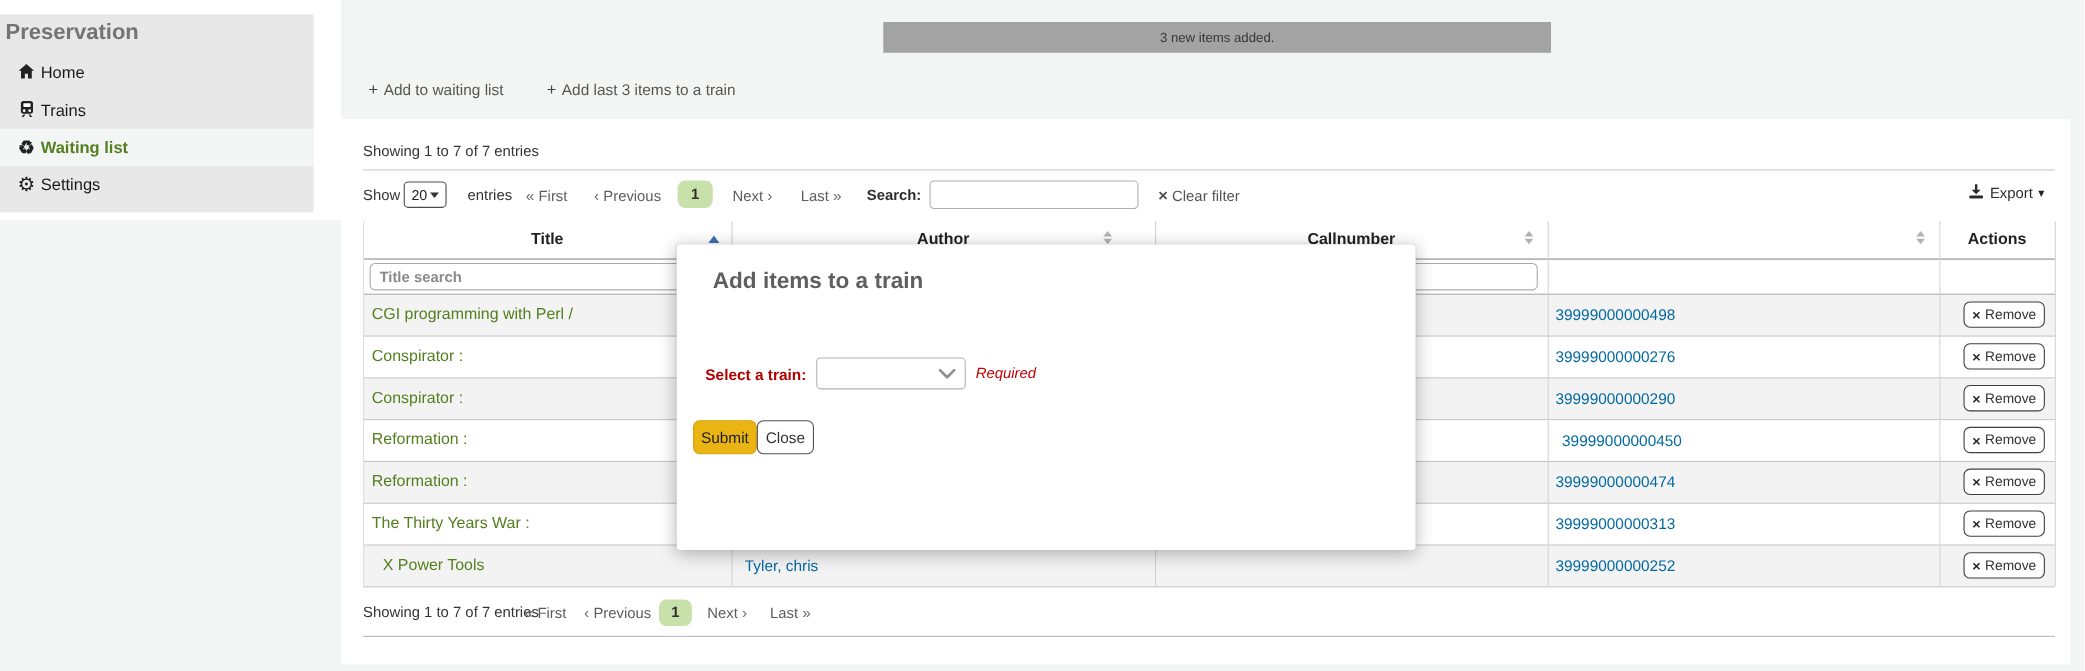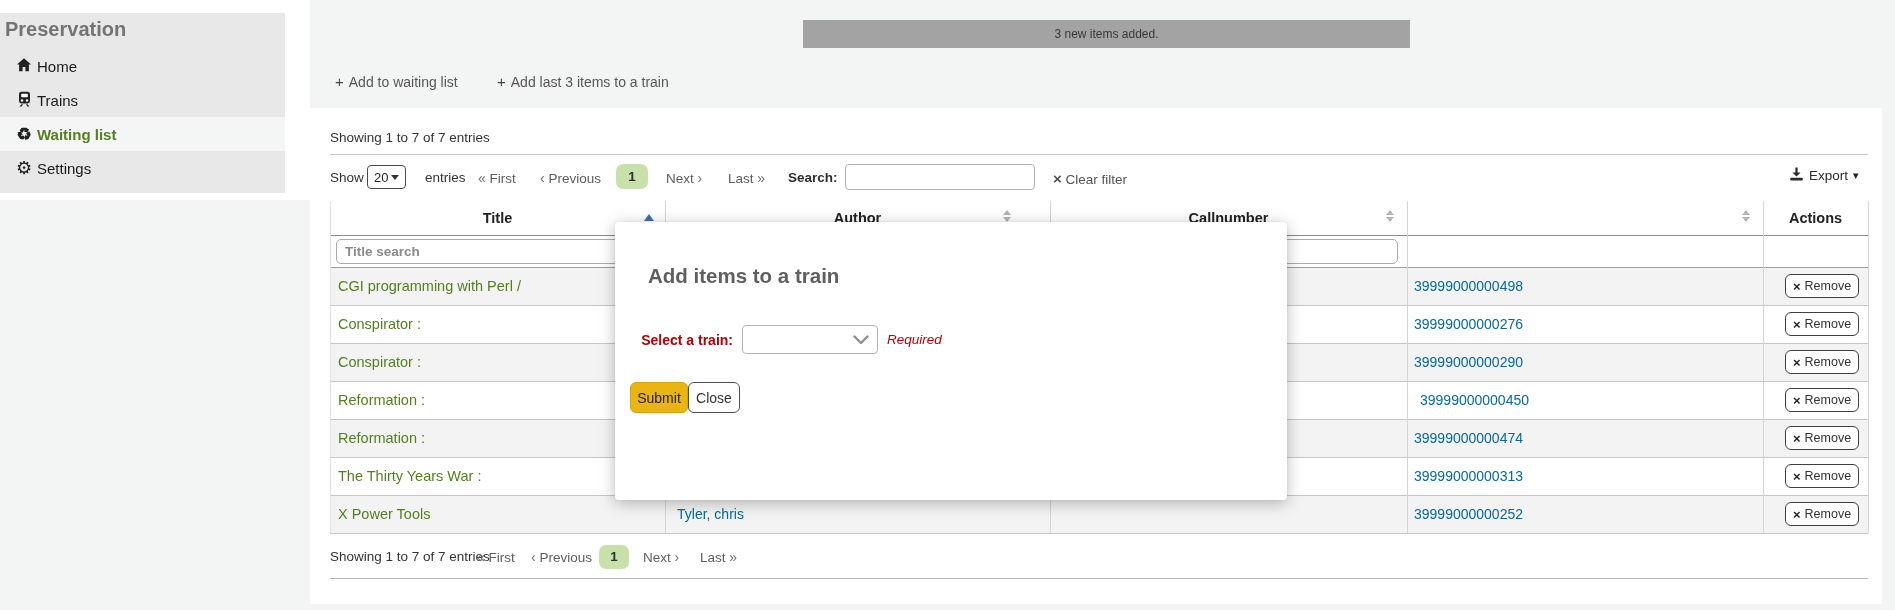--- a/index.html
+++ b/index.html
@@ -73,21 +73,21 @@
   .cell-text { font-size:14px; color:#0369a1; white-space:nowrap; }
   .row-line { height:1px; background:#c6c6c6; }
   .remove-btn { border:1.5px solid #3f3f3f; border-radius:6px; background:#fff; height:24px;
     display:flex; align-items:center; justify-content:center; gap:4px; cursor:pointer; padding:0 7px; }
   .remove-btn .rx { font-weight:bold; font-size:13px; color:#222; line-height:1; }
   .remove-btn .rl { font-size:12.5px; color:#333; }
 
   
   .modal { left:615px; top:222px; width:672px; height:278px; background:#fff; z-index:50;
     border-radius:3px; box-shadow:0 3px 16px rgba(0,0,0,0.28), 0 0 1px rgba(0,0,0,0.2); }
-  .modal-title { left:33px; top:22px; font-size:20.5px; font-weight:bold; color:#5f5f5f;margin-top:20px; }
+  .modal-title { left:33px; top:22px; font-size:20.5px; font-weight:bold; color:#5f5f5f; }
   .modal-label { left:0px; top:110px; width:118px; text-align:right; font-size:14px; font-weight:bold; color:#b30000; }
   .modal-select { left:127px; top:103px; width:136px; height:29px; border:1px solid #b3b3b3;
     border-radius:4px; background:#fff; display:flex; align-items:center; justify-content:flex-end;
     padding-right:8px; cursor:pointer; }
   .modal-required { left:272px; top:110px; font-size:13.5px; font-style:italic; color:#c00000; }
   .btn-submit { left:15px; top:160px; width:58px; height:31px; background:#eab512; border:1px solid #d8a20c;
     border-radius:6px; font-family:"Liberation Sans",sans-serif; font-size:14px; color:#222; cursor:pointer; }
   .btn-close { left:73px; top:160px; width:52px; height:31px; background:#fff; border:1.5px solid #4f4f4f;
     border-radius:6px; font-family:"Liberation Sans",sans-serif; font-size:14px; color:#333; cursor:pointer; }
 </style>
@@ -235,21 +235,21 @@
   <div class="abs vline" style="left:1407px; top:201px; height:332px;"></div>
   <div class="abs vline" style="left:1763px; top:201px; height:332px;"></div>
   <div class="abs vline" style="left:1868px; top:201px; height:332px;"></div>
 
   <div class="abs cell-title" style="left:338px; top:278px;">CGI programming with Perl /</div>
   <div class="abs cell-title" style="left:338px; top:316px;">Conspirator :</div>
   <div class="abs cell-title" style="left:338px; top:354px;">Conspirator :</div>
   <div class="abs cell-title" style="left:338px; top:392px;">Reformation :</div>
   <div class="abs cell-title" style="left:338px; top:430px;">Reformation :</div>
   <div class="abs cell-title" style="left:338px; top:468px;">The Thirty Years War :</div>
-  <div class="abs cell-title" style="left:338px; top:506px;text-align:center;">X Power Tools</div>
+  <div class="abs cell-title" style="left:348px; top:506px;text-align:center;">X Power Tools</div>
 
   <div class="abs cell-text" style="left:677px; top:506px;">Tyler, chris</div>
 
   <div class="abs cell-text" style="left:1414px; top:278px;">39999000000498</div>
   <div class="abs cell-text" style="left:1414px; top:316px;">39999000000276</div>
   <div class="abs cell-text" style="left:1414px; top:354px;">39999000000290</div>
   <div class="abs cell-text" style="left:1420px; top:392px;">39999000000450</div>
   <div class="abs cell-text" style="left:1414px; top:430px;">39999000000474</div>
   <div class="abs cell-text" style="left:1414px; top:468px;">39999000000313</div>
   <div class="abs cell-text" style="left:1414px; top:506px;">39999000000252</div>

